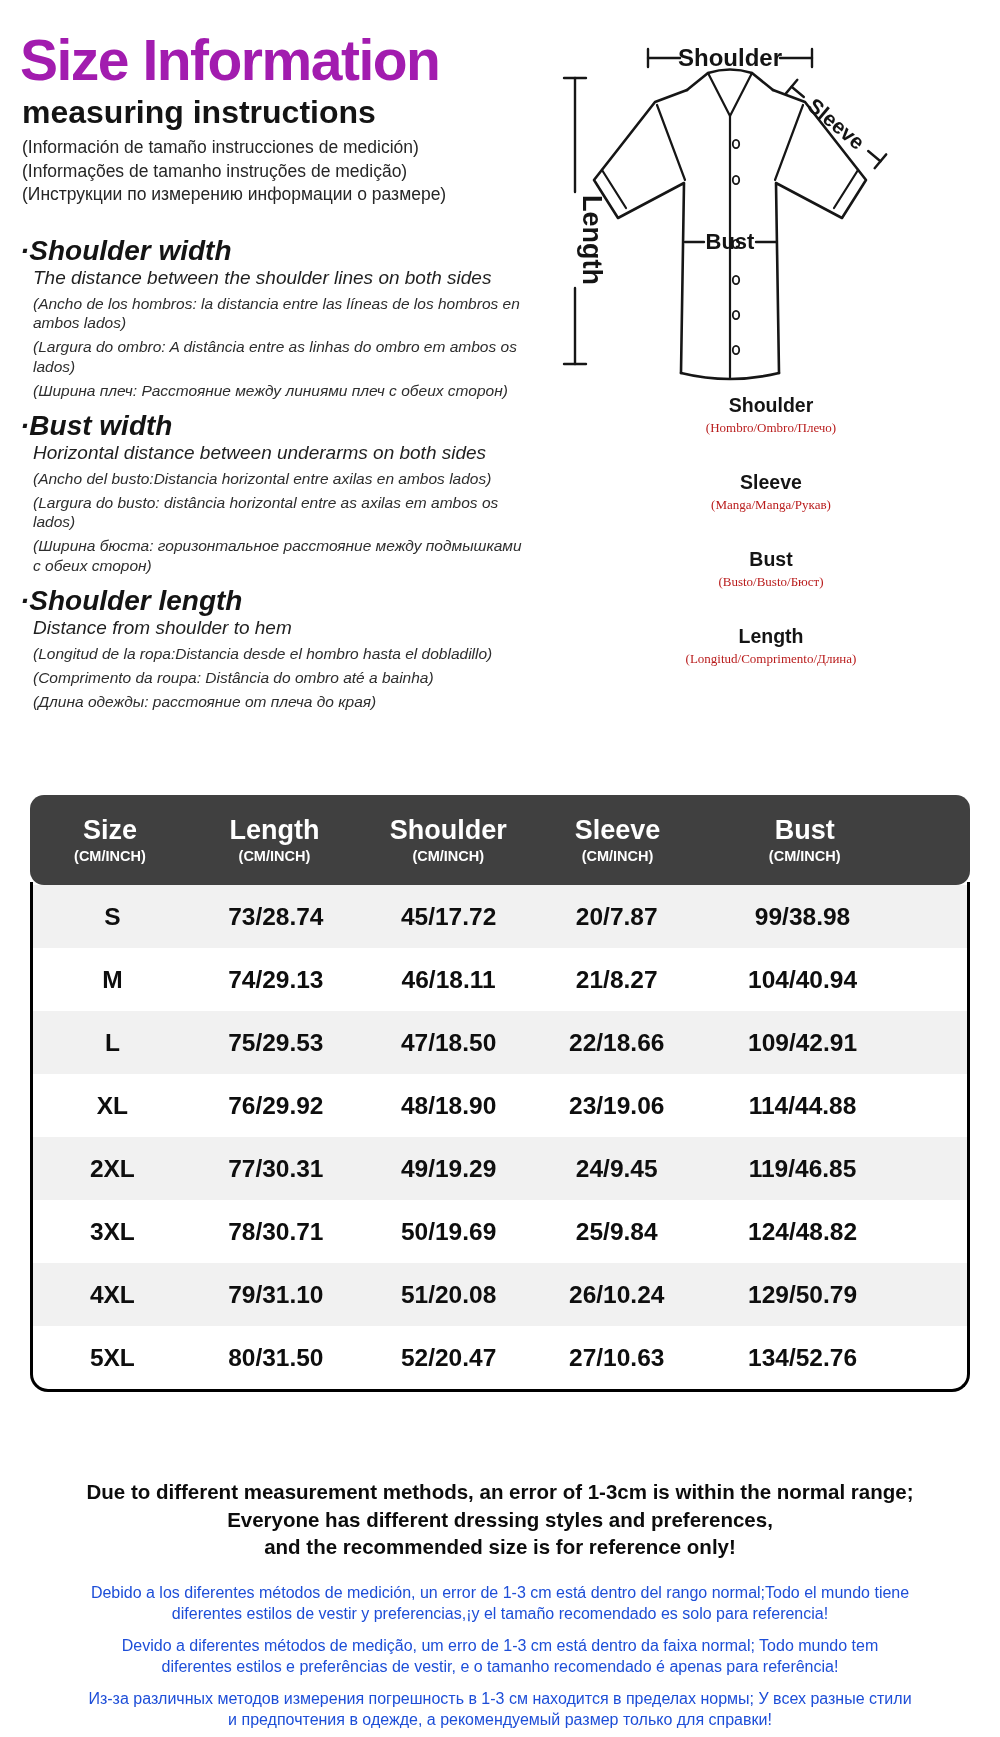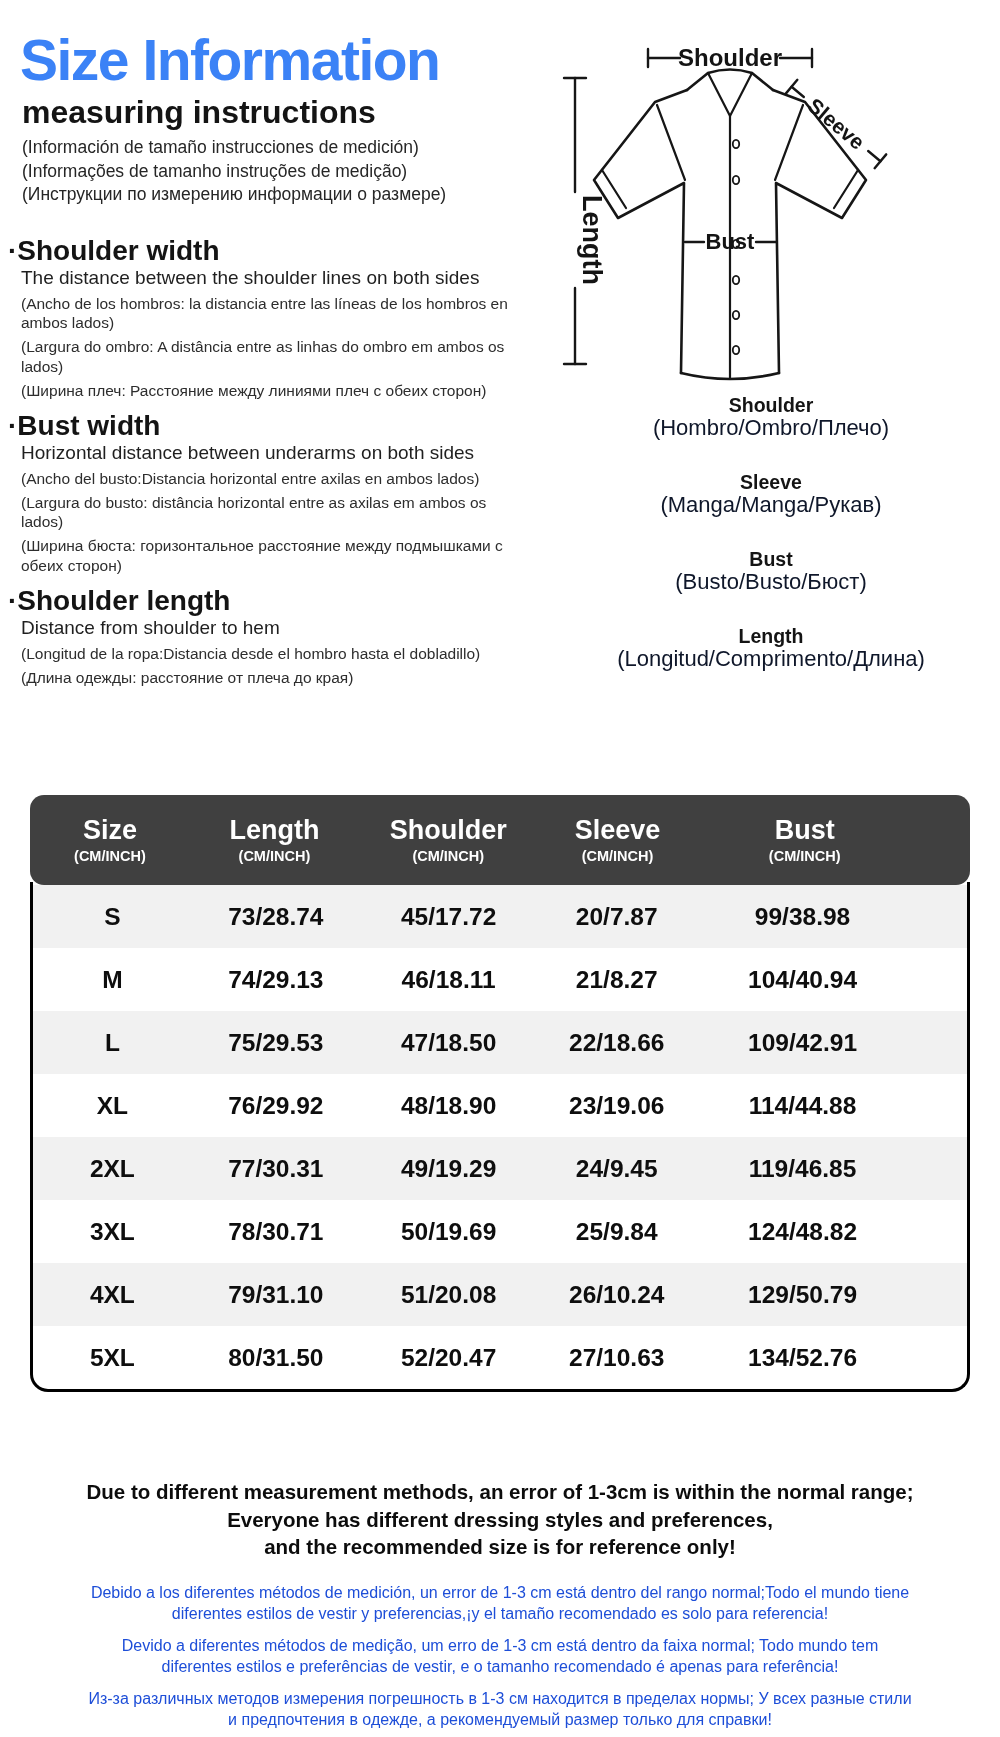--- a/index.html
+++ b/index.html
@@ -1,43 +1,43 @@
 <!DOCTYPE html>
 <html><head>
 <meta charset="utf-8">
 <style>
   html,body{margin:0;padding:0;background:#fff;}
   .page{position:relative;width:1000px;height:1737px;background:#ffffff;overflow:hidden;
         font-family:"Liberation Sans",sans-serif;color:#1a1a1a;}
 
   
   .header-left{position:absolute;left:20px;top:28px;width:528px;}
-  .main-title{font-size:57px;font-weight:700;letter-spacing:-1.5px;line-height:64px;margin:0;color:#3b82f6;}
+  .main-title{font-size:57px;font-weight:700;letter-spacing:-1.5px;line-height:64px;margin:0;color:#a21caf;}
   .sub-title{font-size:32px;font-weight:700;line-height:38px;margin:1px 0 5px 2px;color:#141414;}
   .header-trans div{font-size:17.5px;line-height:23.5px;color:#262626;margin-left:2px;}
 
   
-  .sections{position:absolute;left:8px;top:234px;width:505px;}
+  .sections{position:absolute;left:20px;top:234px;width:505px;font-style:italic;}
   .msection{margin-bottom:9px;}
   .msection-title{font-size:28px;font-weight:700;line-height:33px;color:#141414;}
   .msection-sub{font-size:19px;line-height:22px;margin-left:13px;color:#1f1f1f;}
   .msection-p{font-size:15.5px;line-height:19.5px;margin:4.5px 0 0 13px;color:#2d2d2d;}
 
   
   .diagram{position:absolute;left:542px;top:28px;width:458px;}
   .shirt-svg{display:block;}
   .shirt-line{fill:none;stroke:#161616;stroke-width:2.6;stroke-linejoin:round;stroke-linecap:round;}
   .thin-line{fill:none;stroke:#161616;stroke-width:2.2;stroke-linecap:round;}
   .measure-line{stroke:#161616;stroke-width:2.4;stroke-linecap:round;}
   .measure-text{font-family:"Liberation Sans",sans-serif;font-weight:700;fill:#141414;}
   .btn-dot{fill:none;stroke:#161616;stroke-width:1.8;}
   .legend{margin-top:4px;}
   .legend-block{text-align:center;margin-bottom:32px;}
   .legend-title{font-size:19.5px;font-weight:700;line-height:23px;color:#141414;}
-  .legend-trans{font-size:22px;line-height:22px;color:#0f172a;}
+  .legend-trans{font-size:13px;line-height:22px;color:#b91c1c;font-family:Liberation Serif, serif;}
 
   
   .size-table{position:absolute;left:30px;top:795px;width:940px;}
   .thead{background:#404040;border-radius:14px;height:90px;display:flex;align-items:center;
          position:relative;z-index:2;color:#fff;}
   .hcell{text-align:center;}
   .hcell .hl{font-size:27px;font-weight:700;line-height:30px;}
   .hcell .hs{font-size:14.5px;font-weight:700;line-height:18px;margin-top:2px;}
   .tbody{border:3px solid #000;border-top:none;border-radius:0 0 18px 18px;margin-top:-3px;
          overflow:hidden;background:#fff;padding-top:3px;}
@@ -84,20 +84,21 @@
       <div class="msection-sub">Horizontal distance between underarms on both sides</div>
       <div class="msection-p">(Ancho del busto:Distancia horizontal entre axilas en ambos lados)</div>
       <div class="msection-p">(Largura do busto: distância horizontal entre as axilas em ambos os lados)</div>
       <div class="msection-p">(Ширина бюста: горизонтальное расстояние между подмышками с обеих сторон)</div>
     </div>
 
     <div class="msection">
       <div class="msection-title"><span>·</span><span>Shoulder length</span></div>
       <div class="msection-sub">Distance from shoulder to hem</div>
       <div class="msection-p">(Longitud de la ropa:Distancia desde el hombro hasta el dobladillo)</div>
+      <div class="msection-p">(Comprimento da roupa: Distância do ombro até a bainha)</div>
       <div class="msection-p">(Длина одежды: расстояние от плеча до края)</div>
     </div>
 
   </div>
 
   <div class="diagram">
     <svg class="shirt-svg" width="458" height="362" viewBox="0 0 458 362" xmlns="http://www.w3.org/2000/svg">
 
       <g>
         <line class="measure-line" x1="106" y1="21" x2="106" y2="39"></line>

